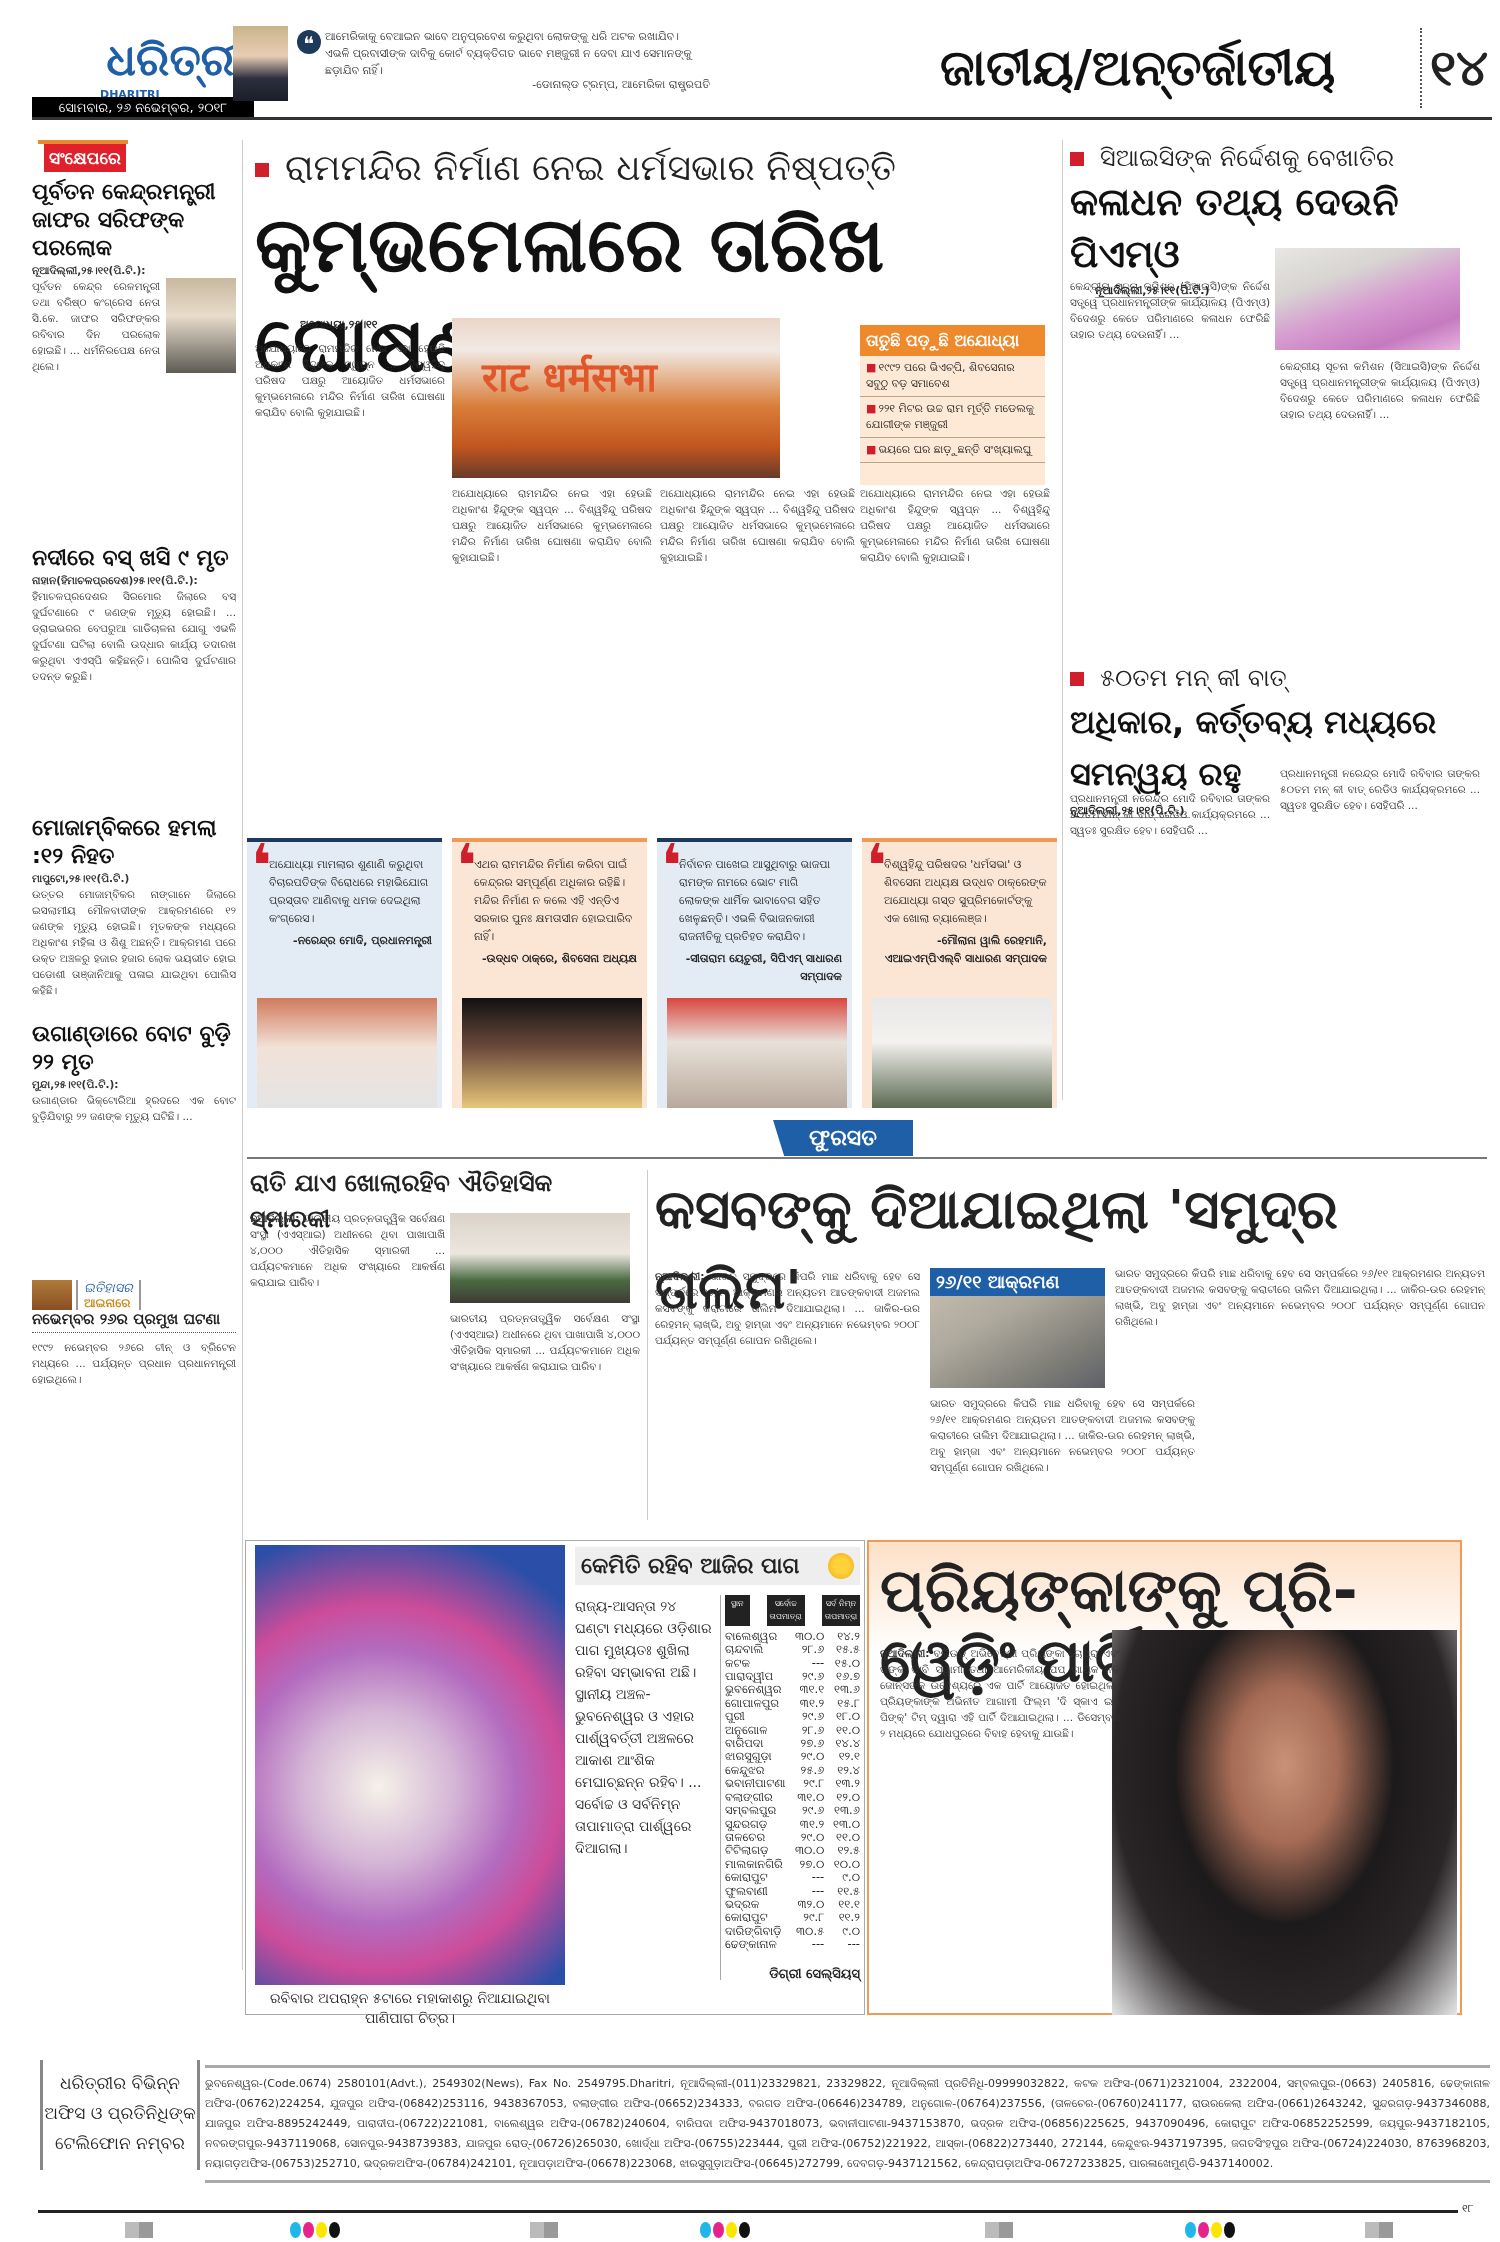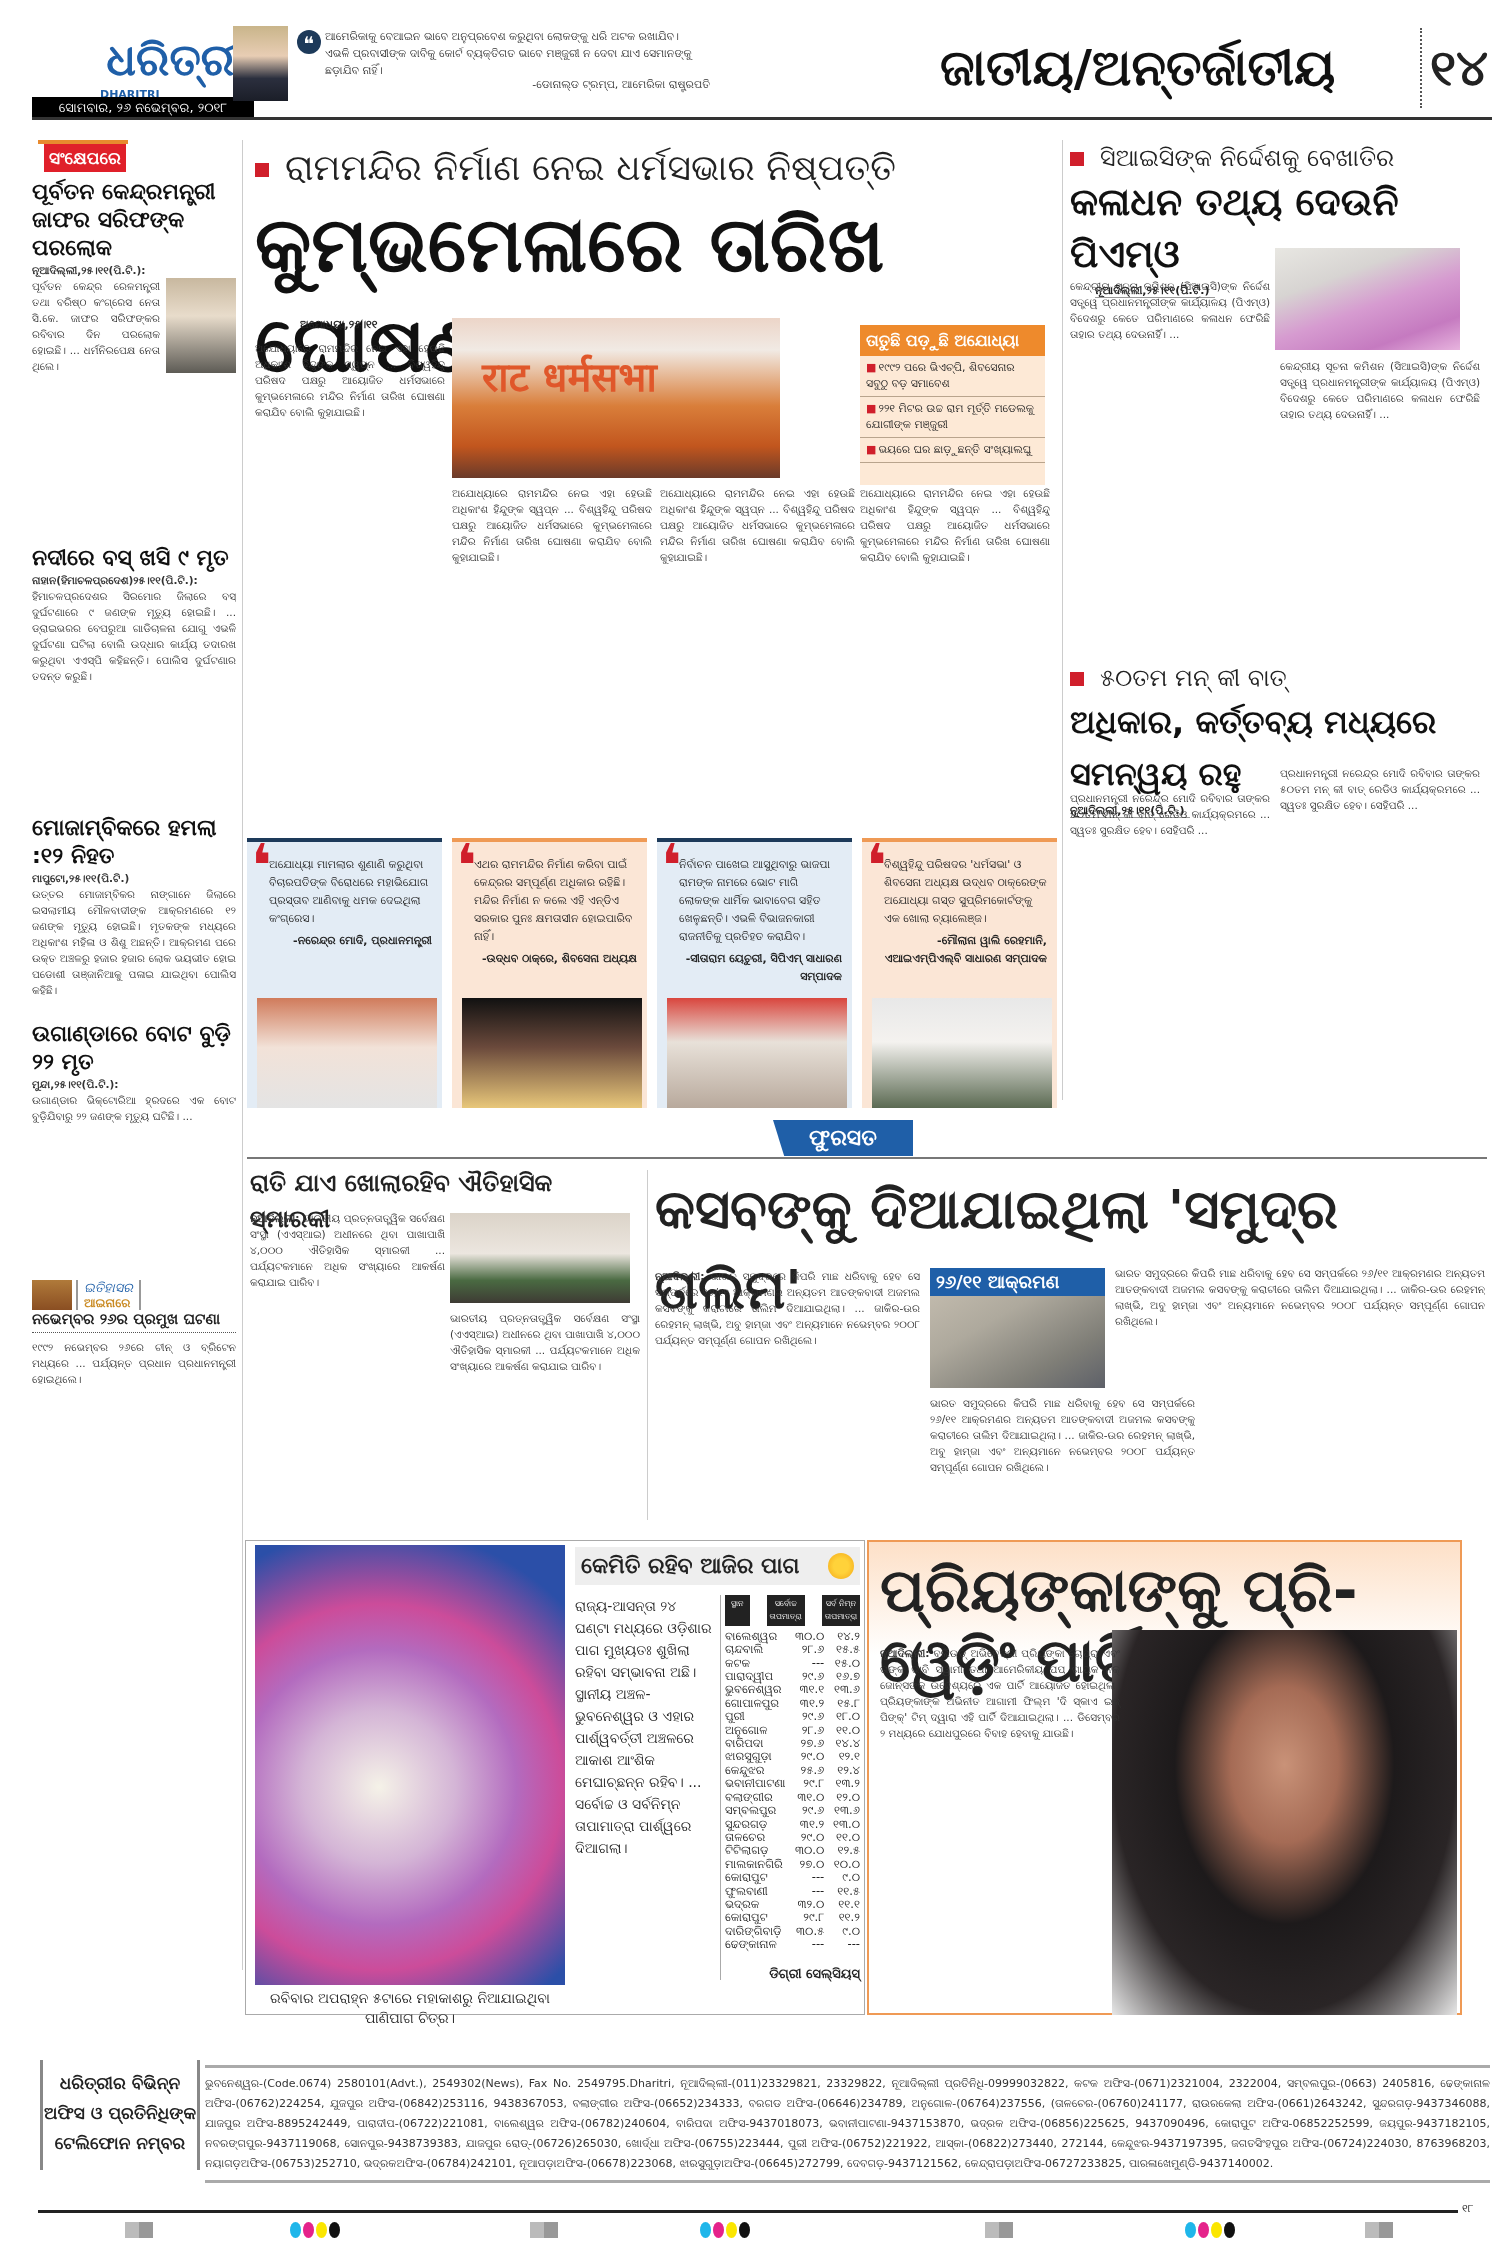--- a/index.html
+++ b/index.html
@@ -66,21 +66,21 @@
   .w-row span:nth-child(1) { width: 62px; }
   .w-row span:nth-child(2) { width: 38px; text-align: right; }
   .w-row span:nth-child(3) { width: 36px; text-align: right; }
   .w-unit { font-weight: bold; text-align: right; margin-top: 15px; font-size: 13px; }
 
   .priyanka-box { left: 867px; top: 1540px; width: 595px; height: 475px; border: 2px solid #ef9a55; background: linear-gradient(#fde0c7 0%, #fff 24%); }
   .priyanka-head { left: 880px; top: 1555px; width: 580px; font-size: 60px; font-weight: bold; line-height: 70px; }
   .priyanka-photo { left: 1112px; top: 1630px; width: 345px; height: 385px; background: radial-gradient(ellipse at 50% 35%, #c99278 0%, #a56b55 22%, #1d1a1b 45%, #2a2526 70%, #e7e7e7 100%); }
   .priyanka-text { left: 880px; top: 1645px; width: 240px; font-size: 11px; line-height: 17px; }
 
-  .footer-label { left: 40px; top: 2060px; width: 160px; height: 110px; border-left: 3px solid #888; border-right: 3px solid #888; font-size: 17px; font-weight: bold; text-align: center; line-height: 30px; padding-top: 8px; }
+  .footer-label { left: 40px; top: 2060px; width: 160px; height: 110px; border-left: 3px solid #888; border-right: 3px solid #888; font-size: 17px; font-weight: normal; text-align: center; line-height: 30px; padding-top: 8px; }
   .footer-contacts { left: 205px; top: 2065px; width: 1285px; font-size: 11px; line-height: 20px; border-top: 3px solid #aaa; border-bottom: 3px solid #aaa; padding: 6px 0; text-align: justify; color: #333; }
   .bottom-rule { left: 38px; top: 2210px; width: 1420px; height: 3px; background: #222; }
   .bottom-pn { left: 1462px; top: 2202px; font-size: 11px; }
   .reg { position: absolute; top: 2222px; height: 16px; display: flex; gap: 2px; }
   .reg i { display: block; width: 11px; height: 16px; border-radius: 50%; }
   .gray-mark { position: absolute; top: 2222px; width: 28px; height: 16px; background: linear-gradient(90deg, #bbb 50%, #999 50%); }
   .col-rule { background: #ccc; width: 1px; }
 </style>
 </head>
 <body>

